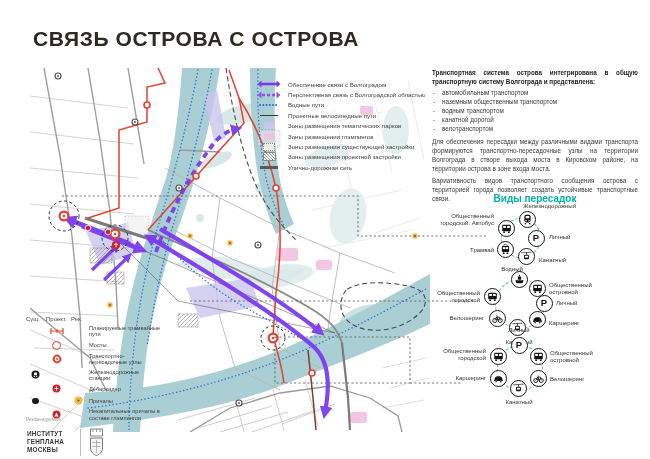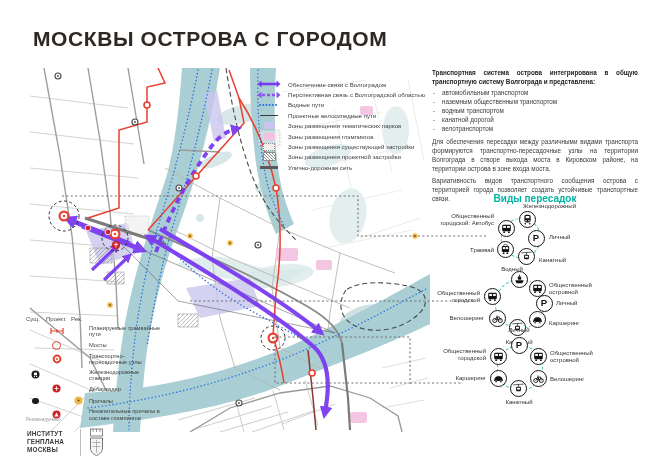--- a/index.html
+++ b/index.html
@@ -100,21 +100,21 @@
       </symbol>
     <symbol id="ic-car" viewBox="0 0 12 12">
         <path d="M1.3,8.6 L1.9,6 C2.4,4.2 4,3.6 6,3.6 C8,3.6 9.6,4.2 10.1,6 L10.7,8.6 Z" fill="#111"></path>
         <rect x="1.3" y="7" width="9.4" height="1.8" rx=".9" fill="#111"></rect>
         <circle cx="3.4" cy="9.4" r="1.1" fill="#111" stroke="#fff" stroke-width=".5"></circle>
         <circle cx="8.6" cy="9.4" r="1.1" fill="#111" stroke="#fff" stroke-width=".5"></circle>
       </symbol>
   </defs>
 </svg>
 
-<div id="page-title" class="abs">МОСКВЫ ОСТРОВА С ГОРОДОМ</div>
+<div id="page-title" class="abs">СВЯЗЬ ОСТРОВА С ОСТРОВА</div>
 
 <div id="map-wrap" class="abs">
 <svg width="400" height="364" viewBox="0 0 400 364">
   <defs>
     <pattern id="hatch" width="4" height="4" patternUnits="userSpaceOnUse">
           <path d="M0,4 L4,0" stroke="#8a8a8a" stroke-width=".6"></path>
         </pattern>
     <marker id="ap" markerWidth="3" markerHeight="3" refX="1.3" refY="1.5" orient="auto-start-reverse">
           <path d="M0,0 L3,1.5 L0,3 Z" fill="#7a3bf0"></path>
         </marker>

